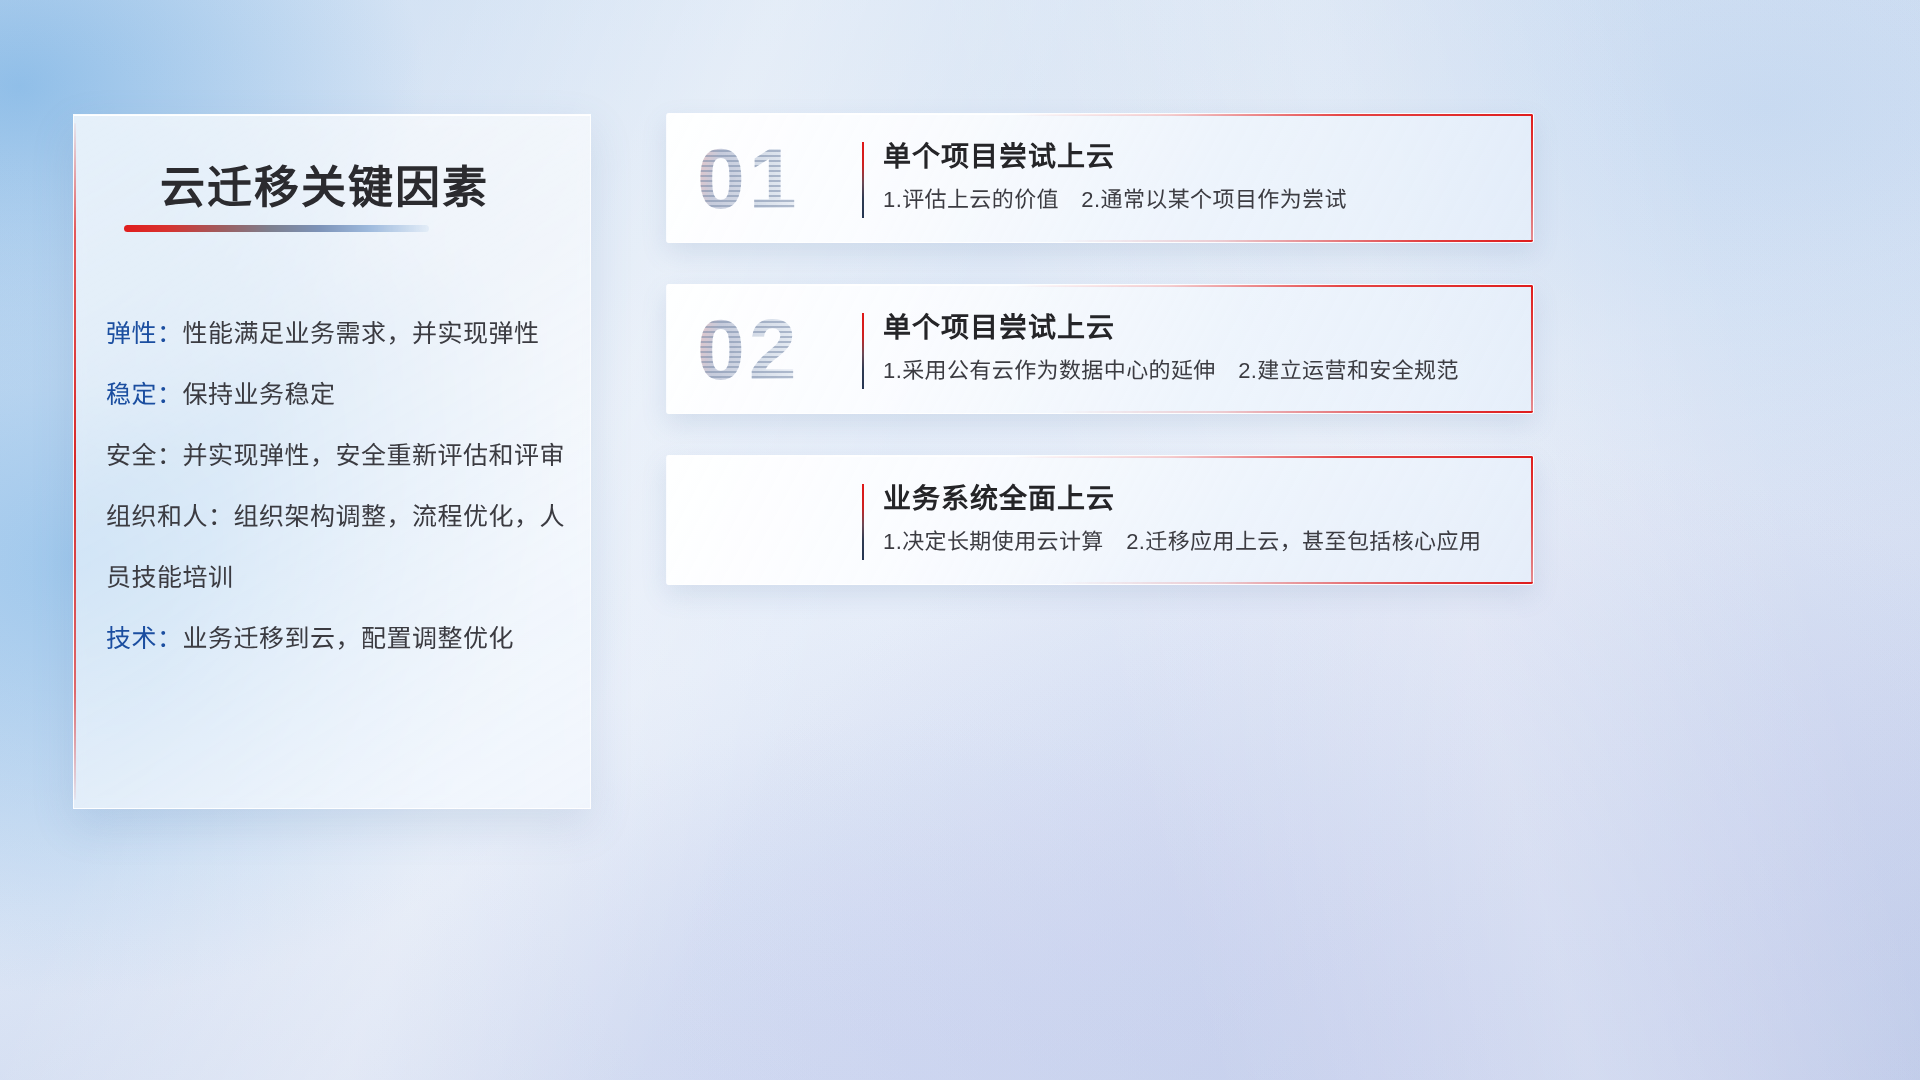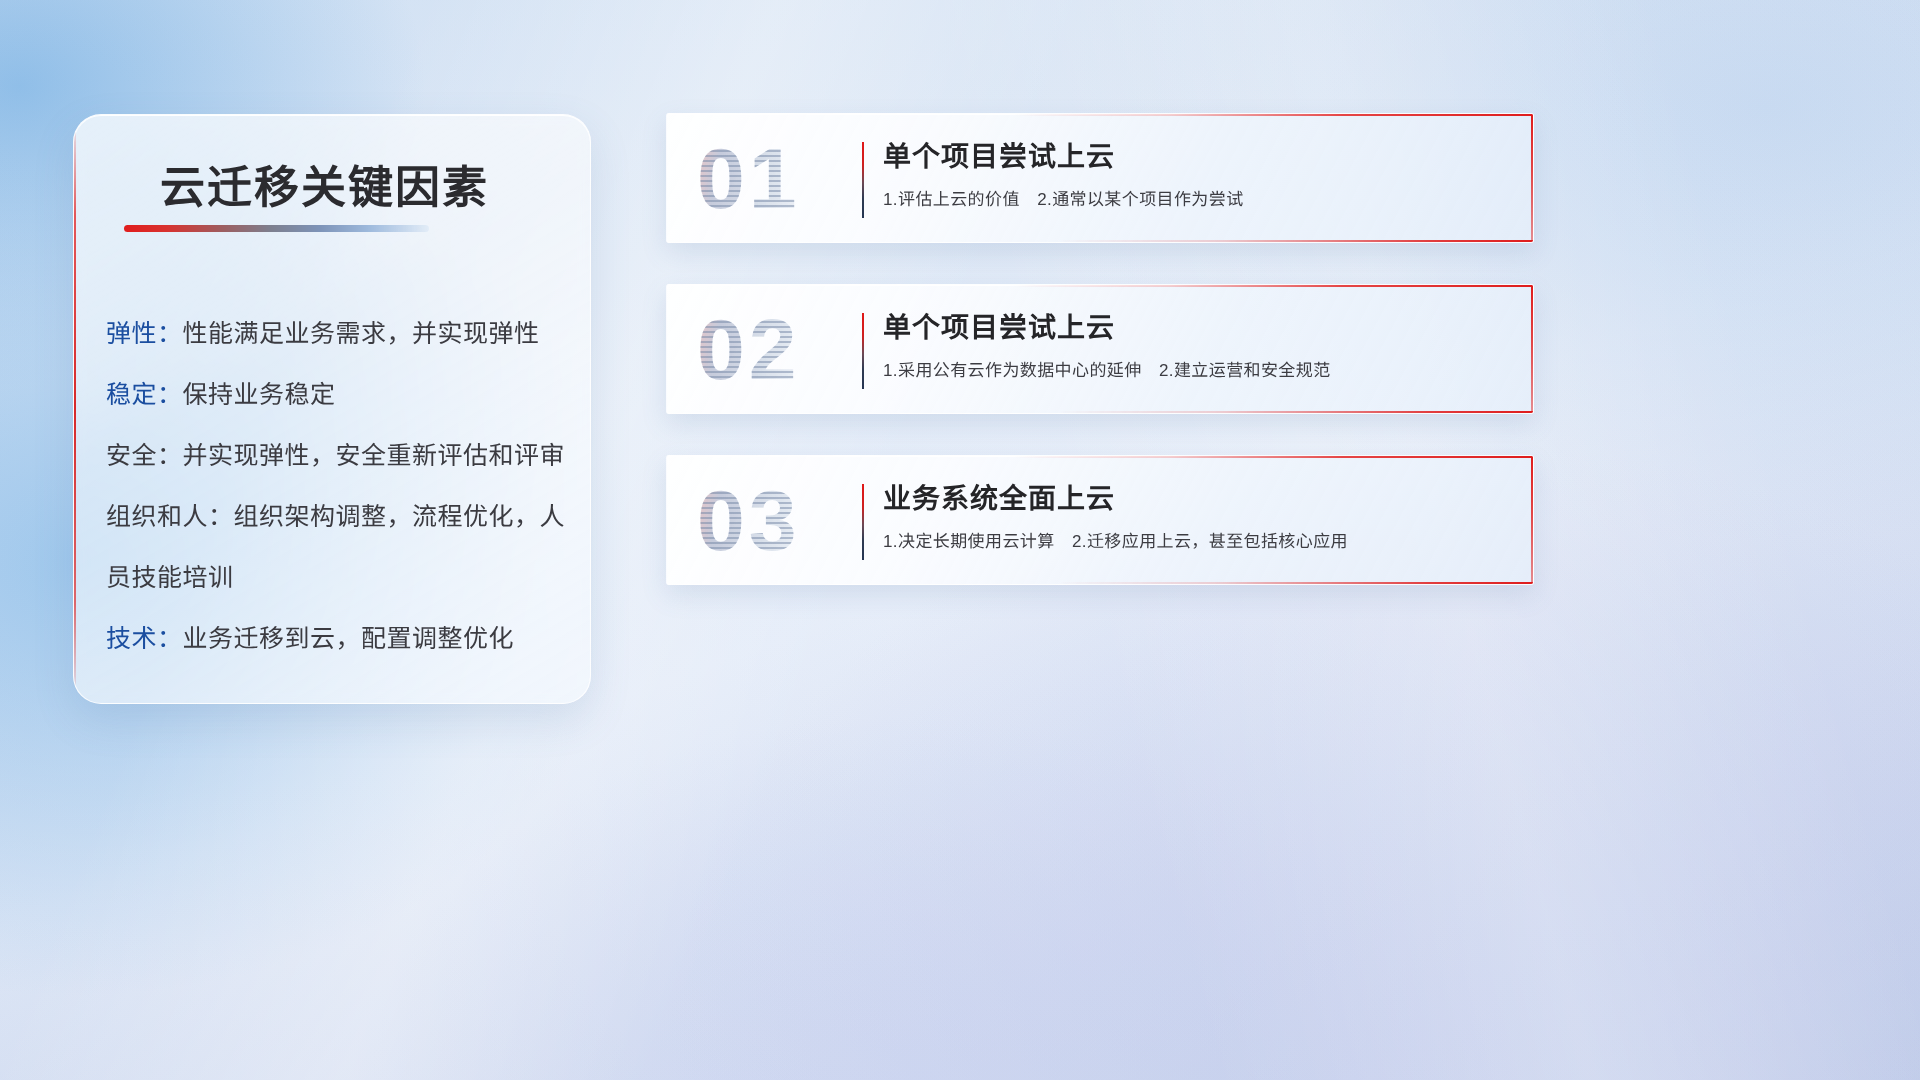--- a/index.html
+++ b/index.html
@@ -49,22 +49,22 @@
     position: absolute;
     inset: 0;
   }
 
   
   #left-panel {
     position: absolute;
     left: 73px;
     top: 114px;
     width: 518px;
-    height: 590px;
-    border-radius: 28px;
+    height: 695px;
+    border-radius: 0;
     background:
       linear-gradient(150deg, rgba(255,255,255,0.74) 0%, rgba(255,255,255,0.52) 40%, rgba(246,250,255,0.66) 100%);
     border: 1px solid rgba(255,255,255,0.85);
     box-shadow:
       0 16px 40px rgba(90,125,175,0.16),
       inset 0 1px 0 rgba(255,255,255,0.95);
     backdrop-filter: blur(6px);
     overflow: hidden;
   }
   #left-panel-accent {
@@ -242,21 +242,21 @@
   .card-heading {
     font-size: 28px;
     font-weight: 700;
     color: #252528;
     letter-spacing: 1px;
     line-height: 38px;
     white-space: nowrap;
   }
   .card-desc {
     margin-top: 12px;
-    font-size: 17px;
+    font-size: 22px;
     color: #3c3c42;
     letter-spacing: 0.4px;
     line-height: 24px;
     white-space: nowrap;
   }
 </style>
 </head>
 <body>
 
 <div id="bg-root"></div>
@@ -320,21 +320,20 @@
       <div class="card-body">
         <div class="card-heading">单个项目尝试上云</div>
         <div class="card-desc">1.采用公有云作为数据中心的延伸　2.建立运营和安全规范</div>
       </div>
     </article>
 
     <article class="step-card">
       <div class="card-topline"></div>
       <div class="card-rightline"></div>
       <div class="card-bottomline"></div>
-      <div class="card-numeral">03</div>
       <div class="card-divider"></div>
       <div class="card-body">
         <div class="card-heading">业务系统全面上云</div>
         <div class="card-desc">1.决定长期使用云计算　2.迁移应用上云，甚至包括核心应用</div>
       </div>
     </article>
 
 
   </section>
 </div>

